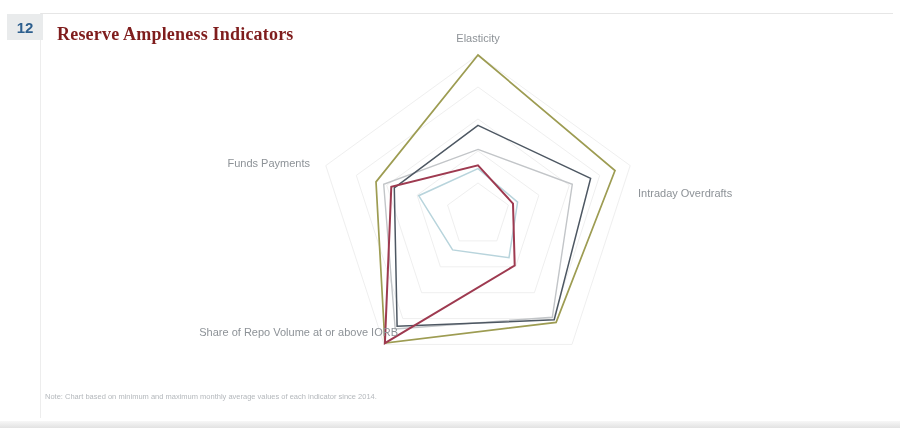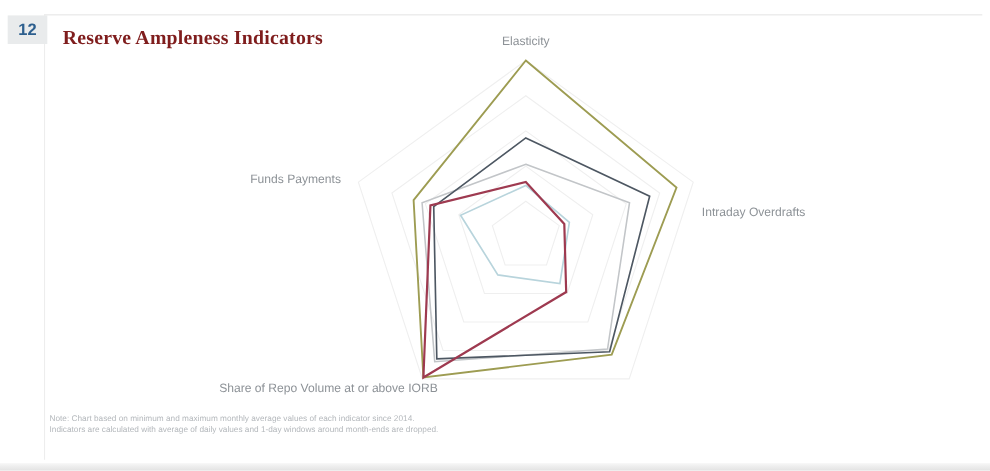--- a/index.html
+++ b/index.html
@@ -23,32 +23,32 @@
     font-family: "Liberation Serif", "DejaVu Serif", serif;
     font-size: 18px; font-weight: 600; color: #7f1d1d; letter-spacing: 0.2px; z-index: 4;
   }
 
   svg.radar { position: absolute; left: 0; top: 0; width: 900px; height: 428px; z-index: 1; }
 
   .axis-label { position: absolute; font-size: 11px; color: #8d9297; z-index: 2; white-space: nowrap; }
   .axis-elasticity { left: 478px; top: 32px; transform: translateX(-50%); }
   .axis-intraday   { left: 638px; top: 163px; margin-top: 24px; }
   .axis-late       { left: 310px; top: 157px; transform: translateX(-100%); }
-  .axis-repo       { left: 398px; top: 347px; transform: translateX(-100%); }
+  .axis-repo       { left: 398px; top: 326px; transform: translateX(-100%); }
   .axis-fedfunds   { left: 580px; top: 347px; }
 
   .legend {
     position: absolute; left: 619px; top: 22px; z-index: 3;
     display: grid; grid-template-columns: 86px auto; row-gap: 16px; column-gap: 0;
   }
   .legend-item { display: flex; align-items: center; height: 11px; }
   .legend-swatch { width: 30px; height: 2px; margin-right: 5px; flex: 0 0 auto; }
   .legend-label { font-size: 9.5px; color: #65696e; white-space: nowrap; }
 
-  .notes { position: absolute; left: 45px; top: 376px; z-index: 2; }
+  .notes { position: absolute; left: 45px; top: 392px; z-index: 2; }
   .note-line { font-size: 7.5px; color: #b4b8bc; line-height: 9.5px; white-space: nowrap; }
 
   .bottom-strip { position: absolute; left: 0; bottom: 0; width: 900px; height: 7px;
     background: linear-gradient(#f7f7f7, #e2e2e2); }
 </style>
 </head>
 <body>
 
 <div class="page">
 
@@ -72,18 +72,17 @@
     </svg>
 
   <div class="axis-label axis-elasticity">Elasticity</div>
   <div class="axis-label axis-intraday">Intraday Overdrafts</div>
   <div class="axis-label axis-repo">Share of Repo Volume at or above IORB</div>
   <div class="axis-label axis-late">Funds Payments</div>
 
 
   <div class="notes">
     <div class="note-line">Note: Chart based on minimum and maximum monthly average values of each indicator since 2014.</div>
-    <div class="note-line">Indicators are calculated with average of daily values and 1-day windows around month-ends are dropped.</div>
   </div>
 
   <div class="bottom-strip"></div>
 
 </div>
 
 </body></html>

